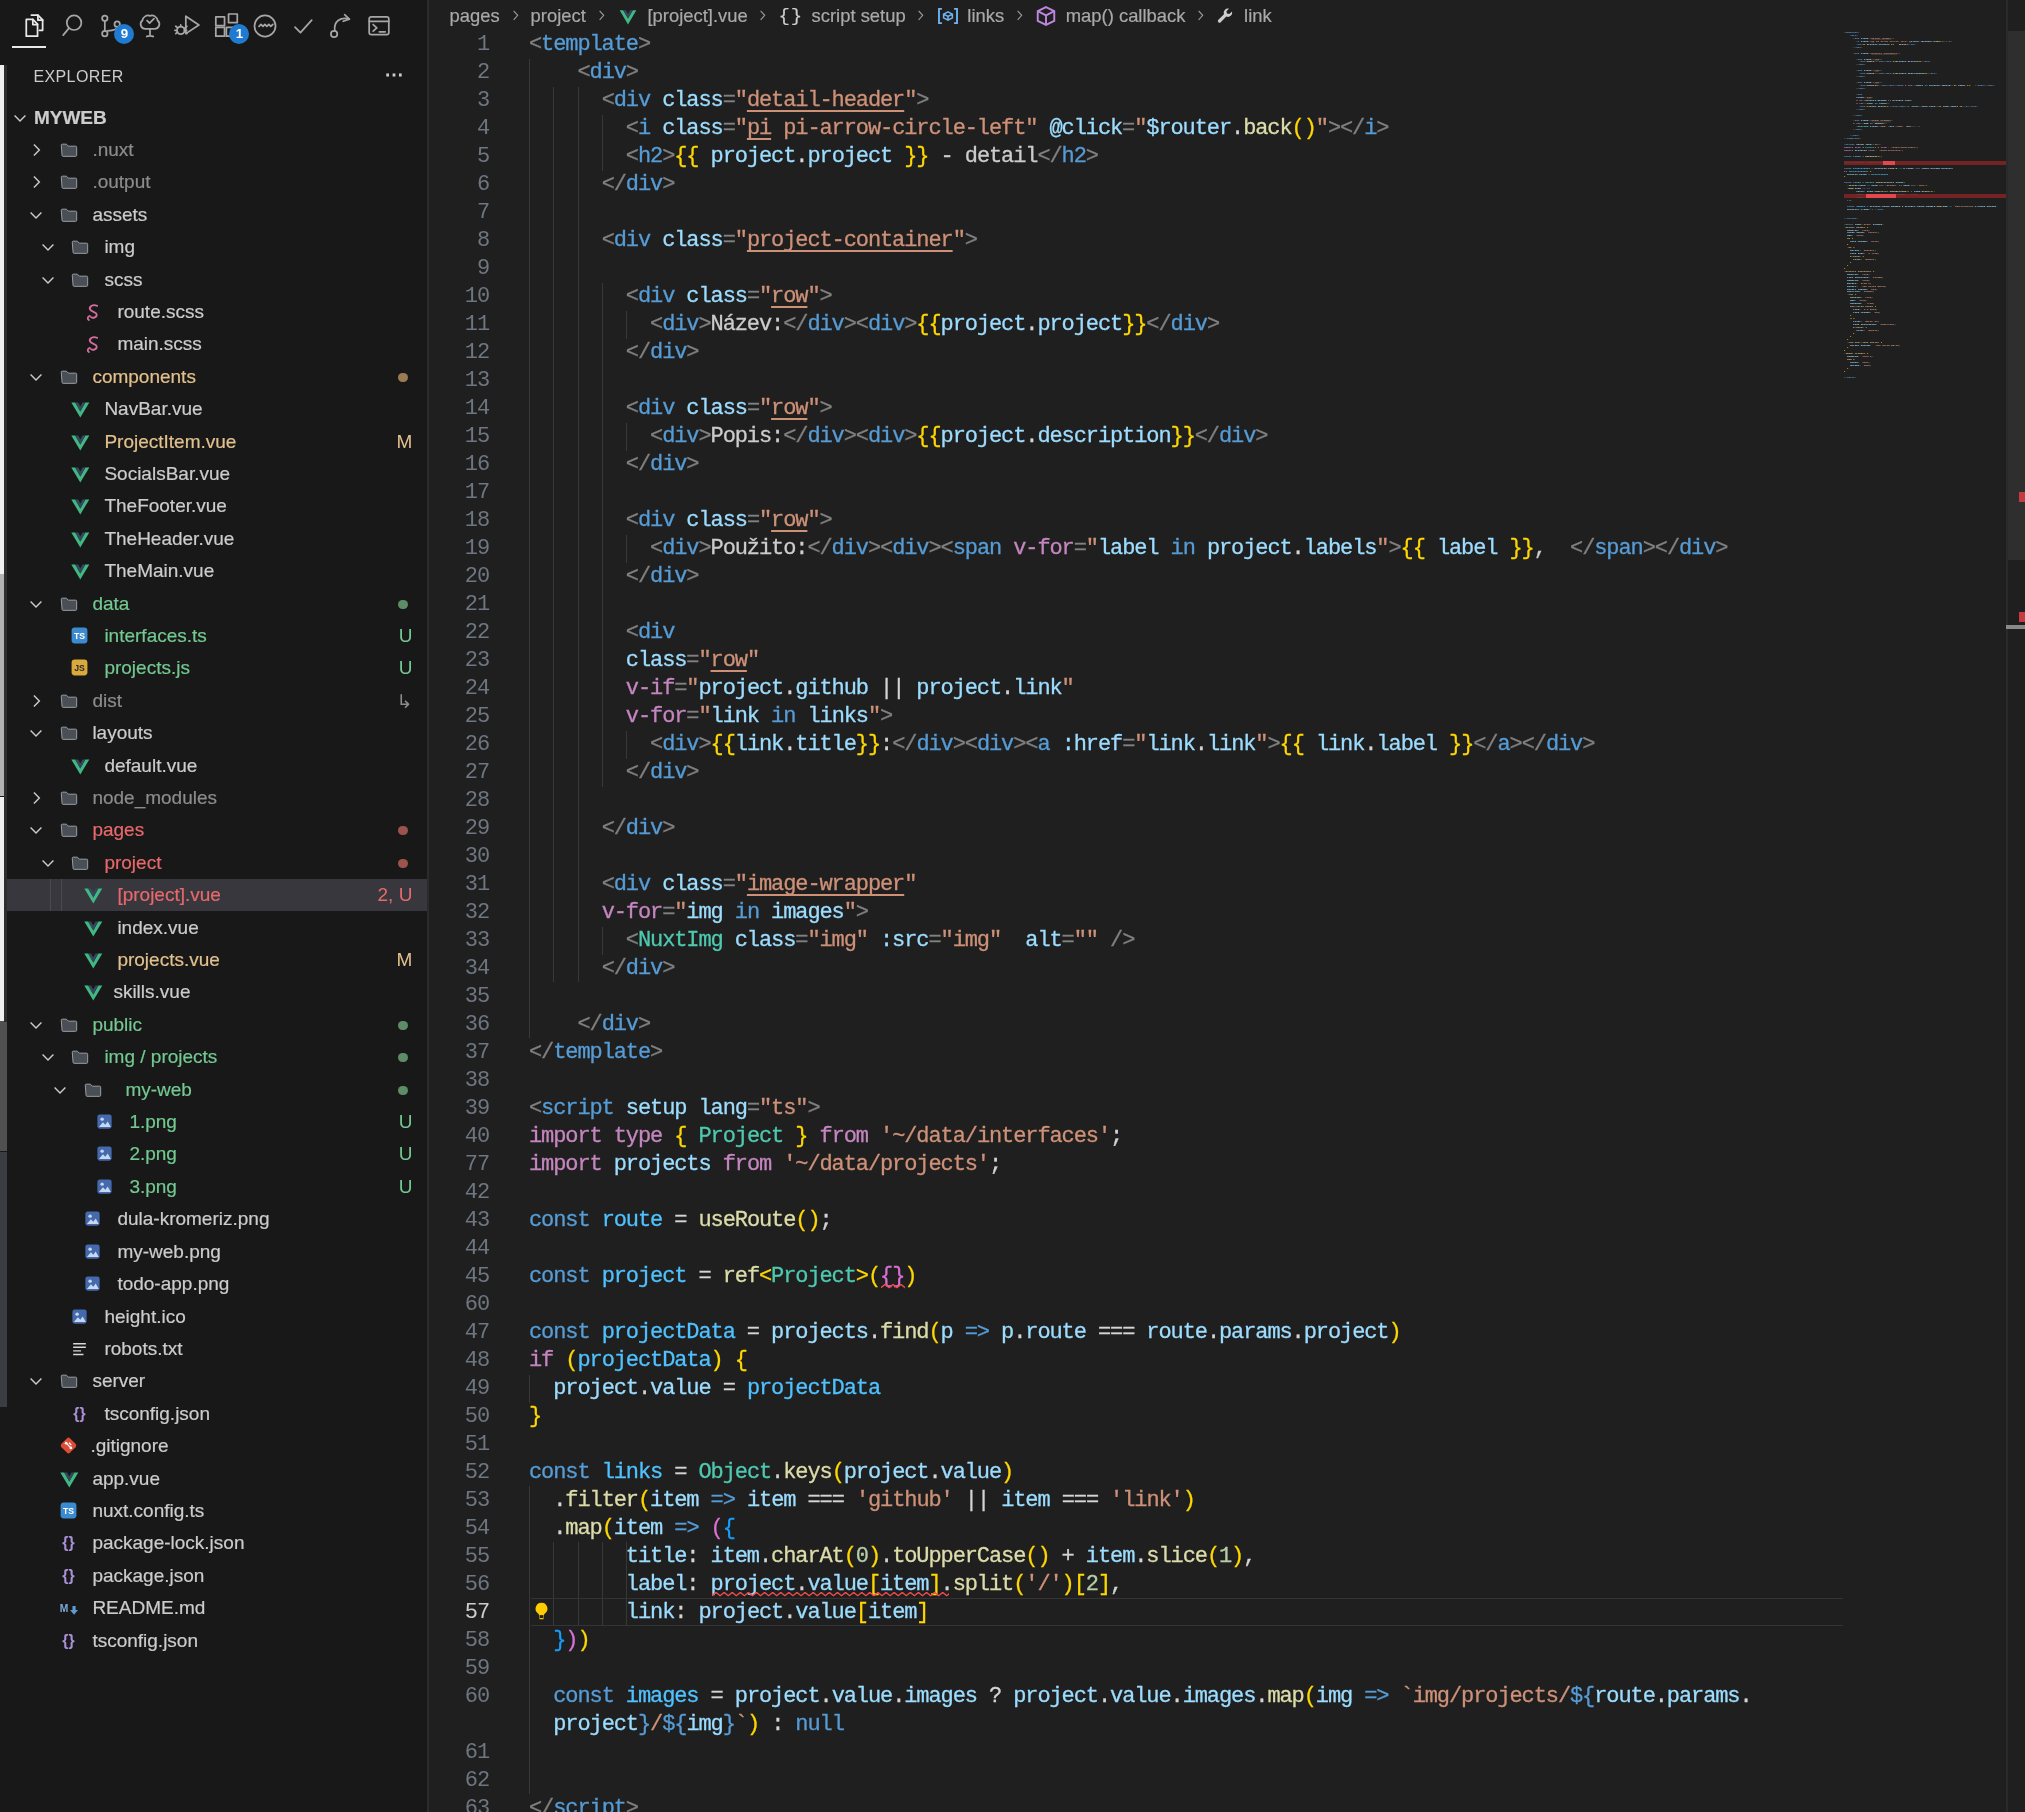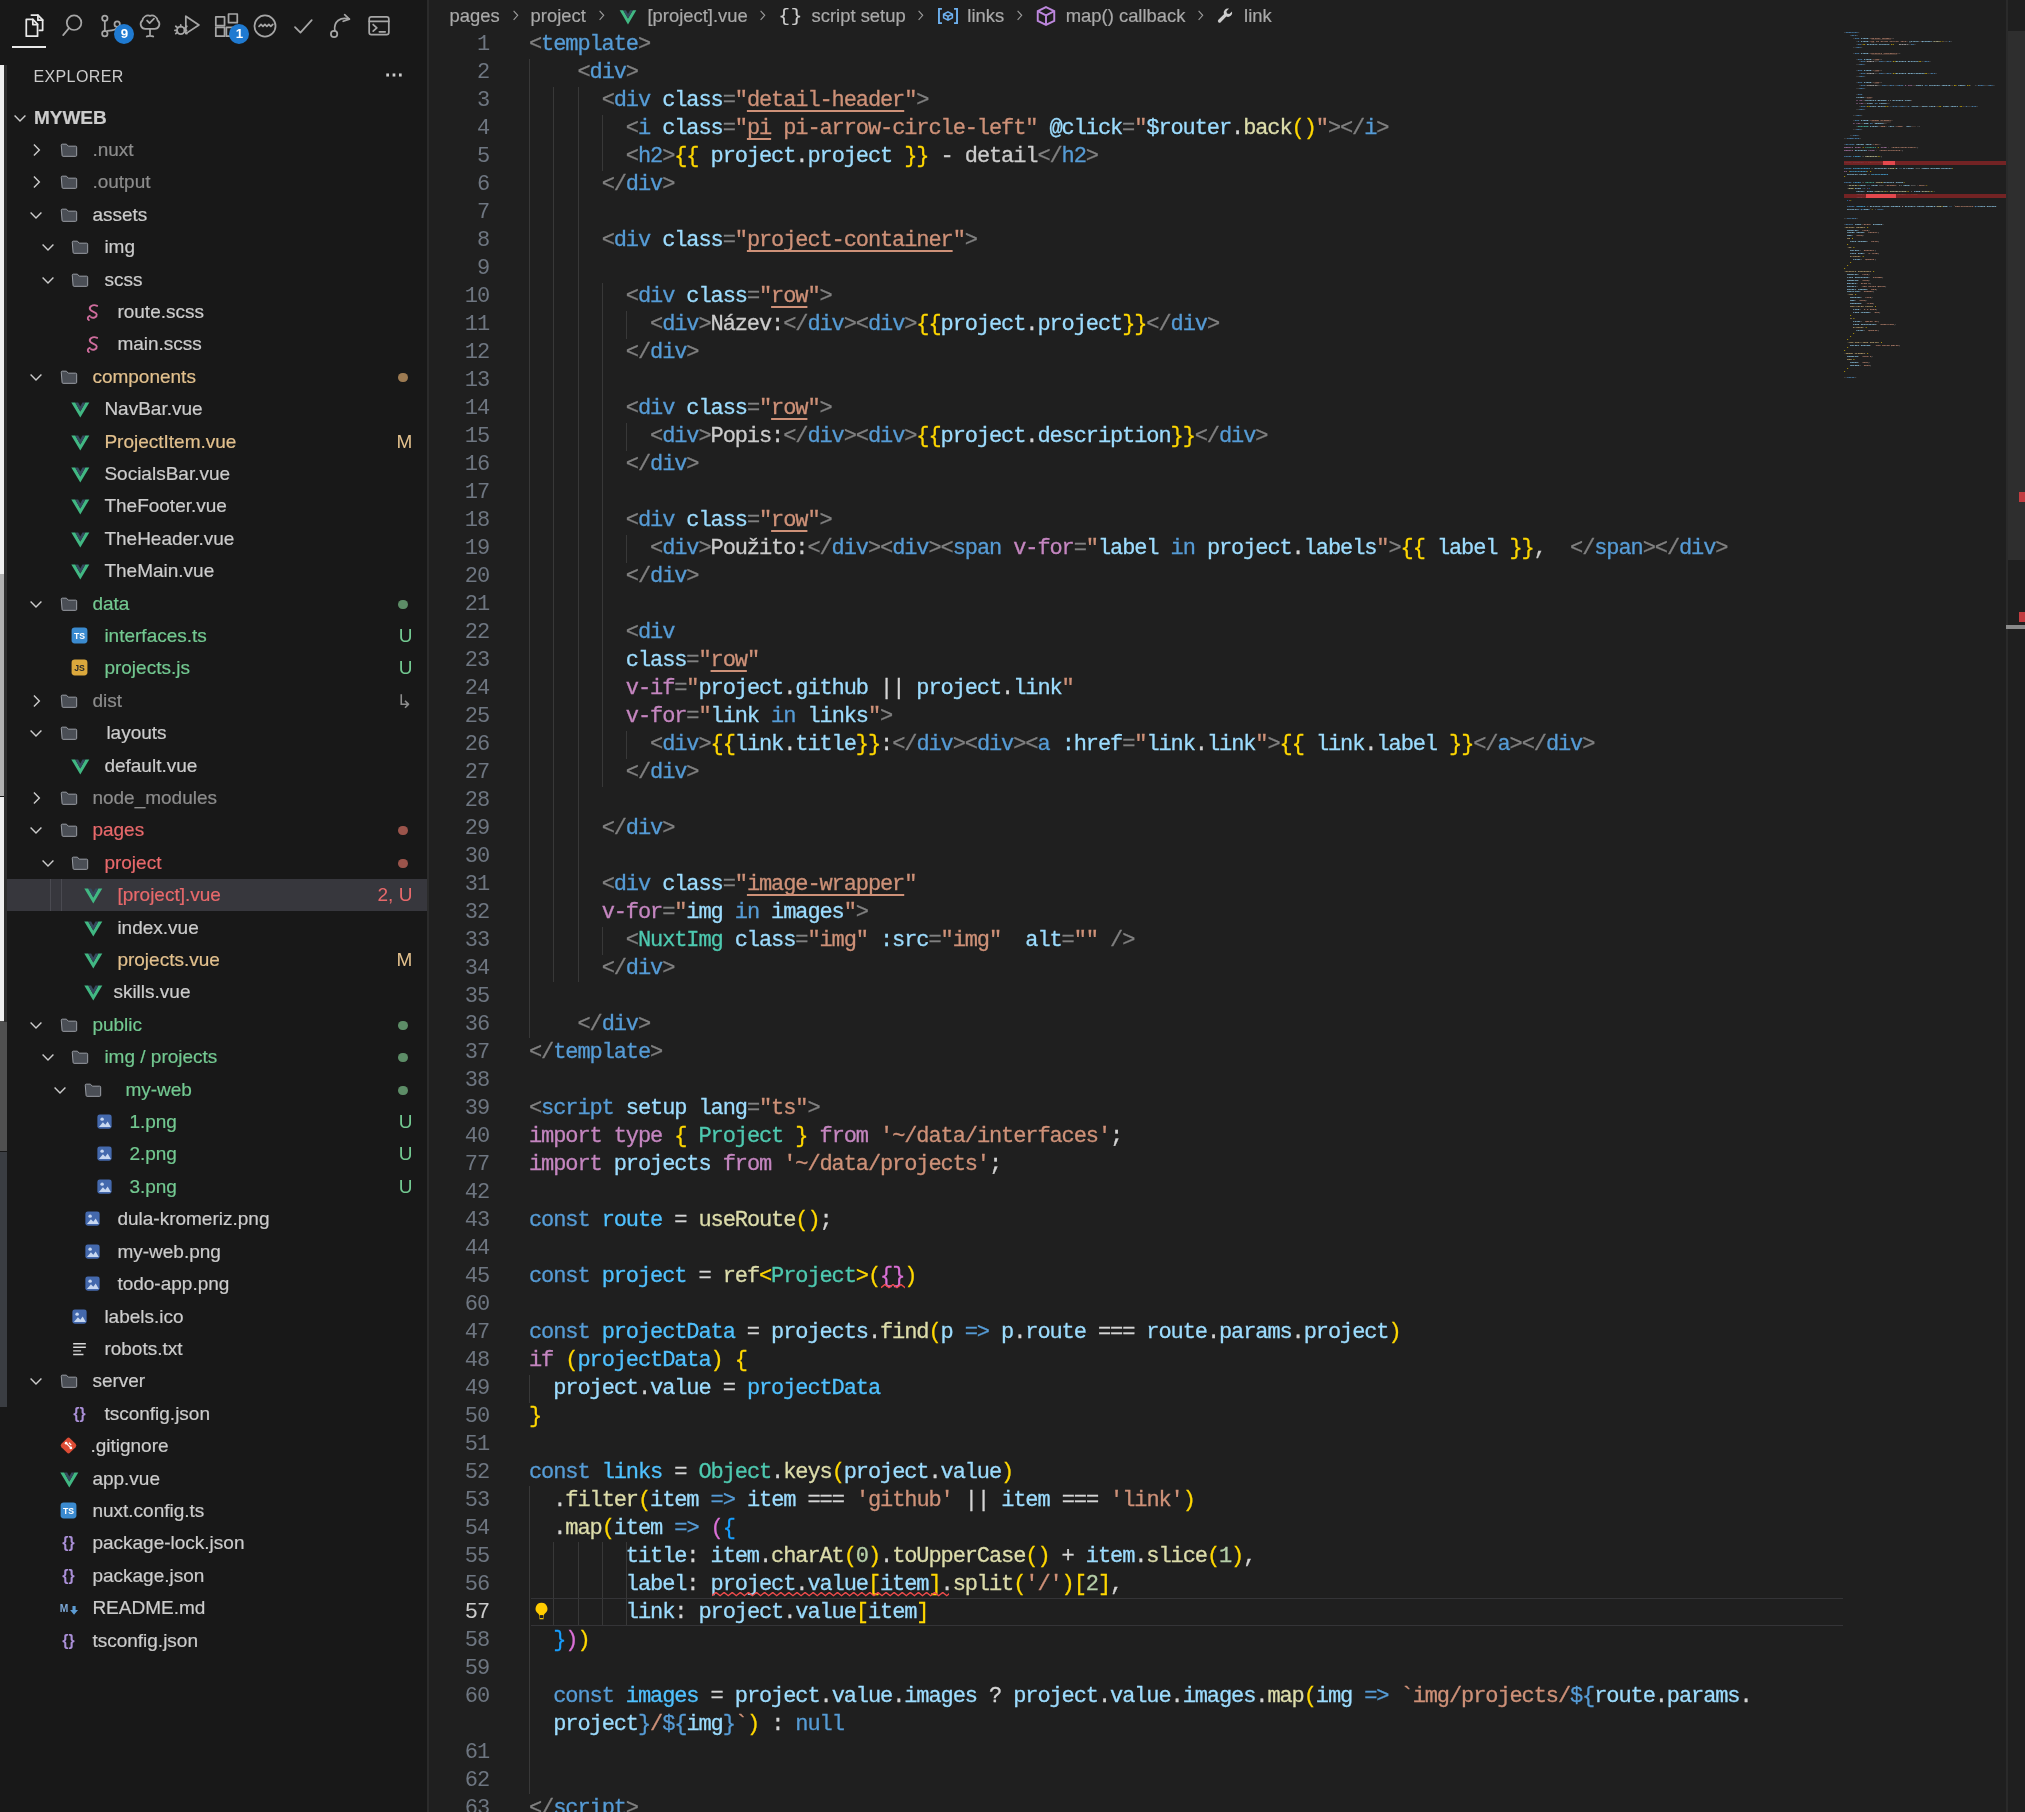--- a/index.html
+++ b/index.html
@@ -269,21 +269,21 @@
           <span class="lbl dim" style="left:85px">dist</span>
           <span class="bdg dim2">↳</span>
         </div>
 <div class="row" style="top:717px">
           <span class="chvw" style="left:19px"><svg class="chv" width="20" height="20" viewBox="0 0 24 24">
               <path fill="none" stroke="#cccccc" stroke-width="1.7" d="M5.5 9 L12 15.5 L18.5 9"></path>
             </svg></span>
           <span class="fic" style="left:52px"><svg width="20" height="20" viewBox="0 0 24 24">
               <path fill="#4a4e55" stroke="#999da4" stroke-width="1.2" d="M2.7 6.2 a1.2 1.2 0 0 1 1.2-1.2 h5 l2.2 2.4 h8.9 a1.2 1.2 0 0 1 1.2 1.2 v9.8 a1.2 1.2 0 0 1 -1.2 1.2 h-15.1 a1.2 1.2 0 0 1 -1.2-1.2 z"></path>
             </svg></span>
-          <span class="lbl norm" style="left:99px">layouts</span>
+          <span class="lbl norm" style="left:85px">layouts</span>
         </div>
 <div class="row" style="top:750px">
           <span class="fic" style="left:63px"><svg width="20.6" height="20.6" viewBox="0 0 24 24">
               <path fill="#41b883" d="M1.5 4h4.6L12 14.6 17.9 4h4.6L12 21.5z"></path>
               <path fill="#35495e" d="M6.1 4h3.4L12 8.6 14.5 4h3.4L12 14.6z"></path>
             </svg></span>
           <span class="lbl norm" style="left:97px">default.vue</span>
         </div>
 <div class="row" style="top:782px">
           <span class="chvw" style="left:19px"><svg class="chv" width="20" height="20" viewBox="0 0 24 24">
@@ -427,21 +427,21 @@
               <path fill="#c7d7f0" d="M5 19 l5-6 3 3 3-4 4 7 z"></path>
             </svg></span>
           <span class="lbl norm" style="left:110px">todo-app.png</span>
         </div>
 <div class="row" style="top:1301px">
           <span class="fic" style="left:63px"><svg width="19" height="19" viewBox="0 0 24 24">
               <rect x="3" y="3" width="18" height="18" rx="3" fill="#4469ad"></rect>
               <circle cx="9" cy="9" r="2.2" fill="#c7d7f0"></circle>
               <path fill="#c7d7f0" d="M5 19 l5-6 3 3 3-4 4 7 z"></path>
             </svg></span>
-          <span class="lbl norm" style="left:97px">labels.ico</span>
+          <span class="lbl norm" style="left:97px">height.ico</span>
         </div>
 <div class="row" style="top:1333px">
           <span class="fic" style="left:63px"><svg width="19" height="19" viewBox="0 0 24 24">
               <path stroke="#d8d8d8" stroke-width="1.8" d="M4 6 h16 M4 10.5 h16 M4 15 h10 M4 19.5 h13"></path>
             </svg></span>
           <span class="lbl norm" style="left:97px">robots.txt</span>
         </div>
 <div class="row" style="top:1365px">
           <span class="chvw" style="left:19px"><svg class="chv" width="20" height="20" viewBox="0 0 24 24">
               <path fill="none" stroke="#cccccc" stroke-width="1.7" d="M5.5 9 L12 15.5 L18.5 9"></path>

